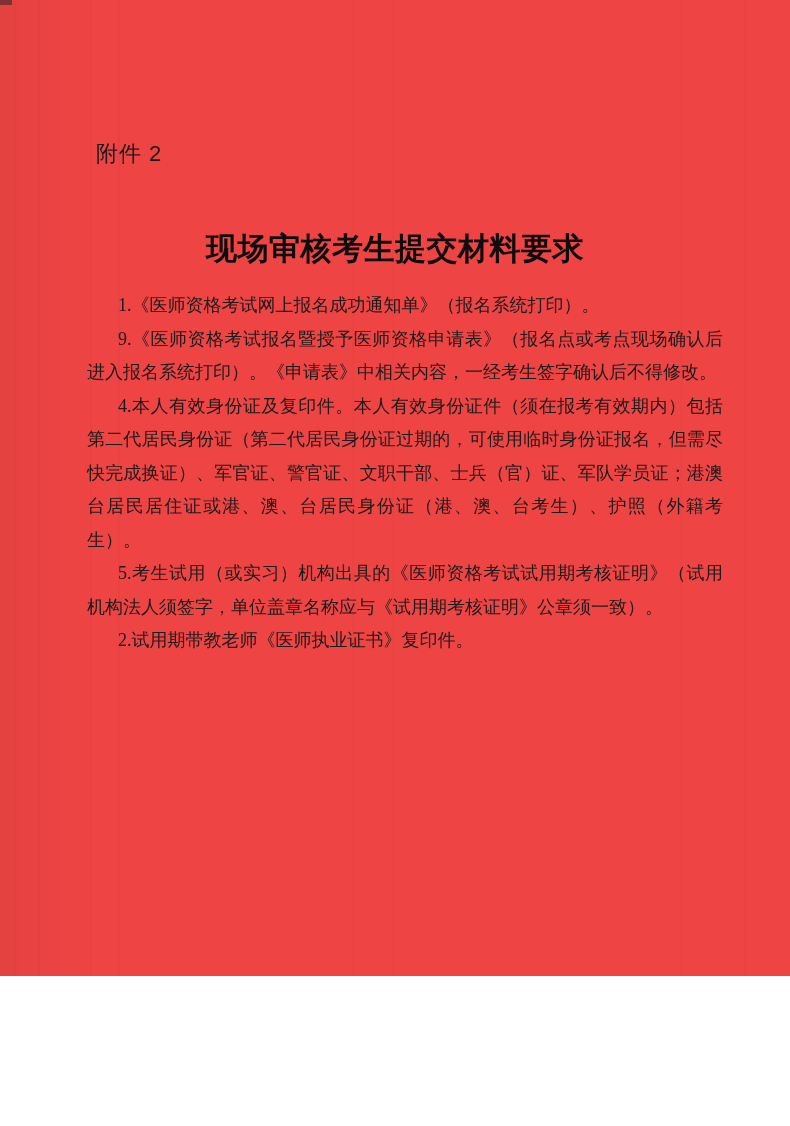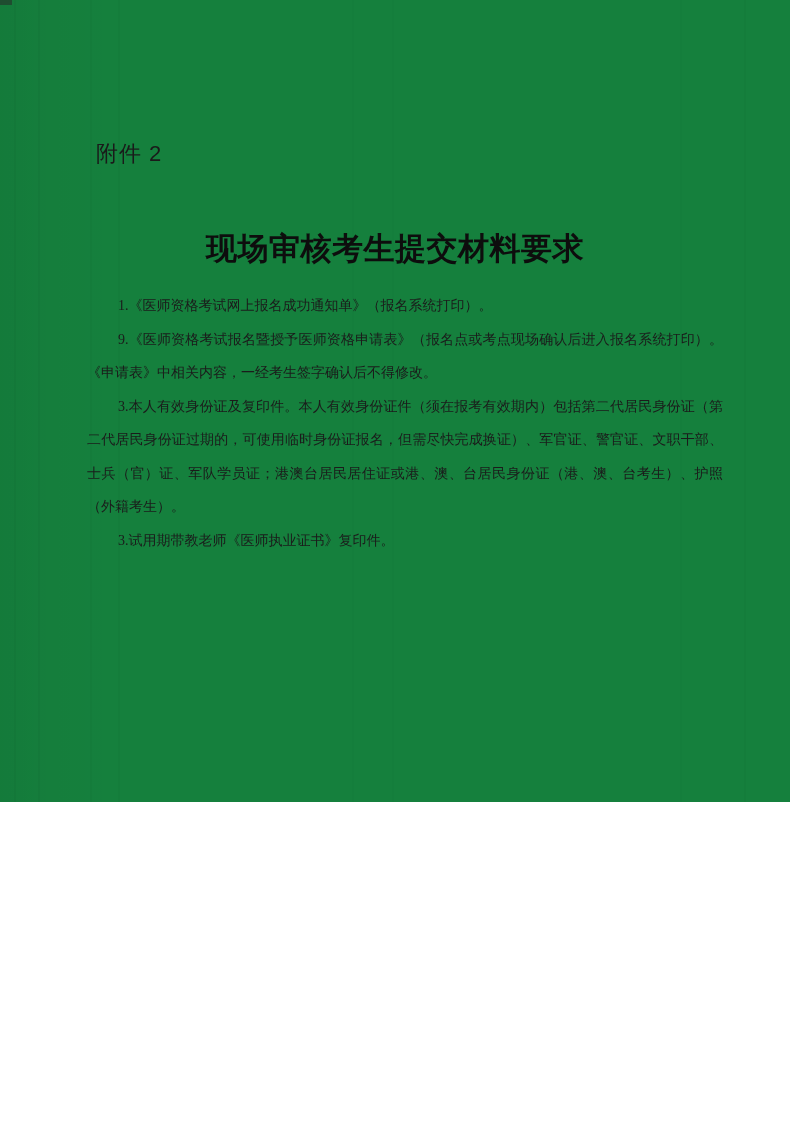--- a/index.html
+++ b/index.html
@@ -3,22 +3,22 @@
 <meta charset="utf-8">
 <style>
   html, body {
     margin: 0;
     padding: 0;
     background: #ffffff;
   }
   .page {
     position: relative;
     width: 790px;
-    height: 802px;
-    background: #15803d;
+    height: 976px;
+    background: #ef4444;
     overflow: hidden;
     font-family: "Liberation Serif", "DejaVu Serif", serif;
     color: #1c1c1c;
   }
   
   .left-edge-shade {
     position: absolute;
     left: 0;
     top: 0;
     width: 120px;
@@ -78,21 +78,21 @@
     font-weight: 700;
     letter-spacing: 0.5px;
     color: #0d0d0d;
     font-family: "Liberation Serif", "DejaVu Serif", serif;
   }
   .doc-body {
     position: absolute;
     left: 87px;
     top: 289px;
     width: 636px;
-    font-size: 14px;
+    font-size: 18px;
     line-height: 33.5px;
     text-align: justify;
     color: #1b1b1b;
   }
   .doc-body p {
     margin: 0;
     padding: 0;
     text-indent: 31px;
   }
 </style>
@@ -112,17 +112,18 @@
   <div class="streak s7"></div>
   <div class="streak s8"></div>
 
   <div class="attachment-label">附件 2</div>
 
   <h1 class="doc-title">现场审核考生提交材料要求</h1>
 
   <div class="doc-body">
     <p>1.《医师资格考试网上报名成功通知单》（报名系统打印）。</p>
     <p>9.《医师资格考试报名暨授予医师资格申请表》（报名点或考点现场确认后进入报名系统打印）。《申请表》中相关内容，一经考生签字确认后不得修改。</p>
-    <p>3.本人有效身份证及复印件。本人有效身份证件（须在报考有效期内）包括第二代居民身份证（第二代居民身份证过期的，可使用临时身份证报名，但需尽快完成换证）、军官证、警官证、文职干部、士兵（官）证、军队学员证；港澳台居民居住证或港、澳、台居民身份证（港、澳、台考生）、护照（外籍考生）。</p>
-    <p>3.试用期带教老师《医师执业证书》复印件。</p>
+    <p>4.本人有效身份证及复印件。本人有效身份证件（须在报考有效期内）包括第二代居民身份证（第二代居民身份证过期的，可使用临时身份证报名，但需尽快完成换证）、军官证、警官证、文职干部、士兵（官）证、军队学员证；港澳台居民居住证或港、澳、台居民身份证（港、澳、台考生）、护照（外籍考生）。</p>
+    <p>5.考生试用（或实习）机构出具的《医师资格考试试用期考核证明》（试用机构法人须签字，单位盖章名称应与《试用期考核证明》公章须一致）。</p>
+    <p>2.试用期带教老师《医师执业证书》复印件。</p>
   </div>
 
 </div>
 
 </body></html>

